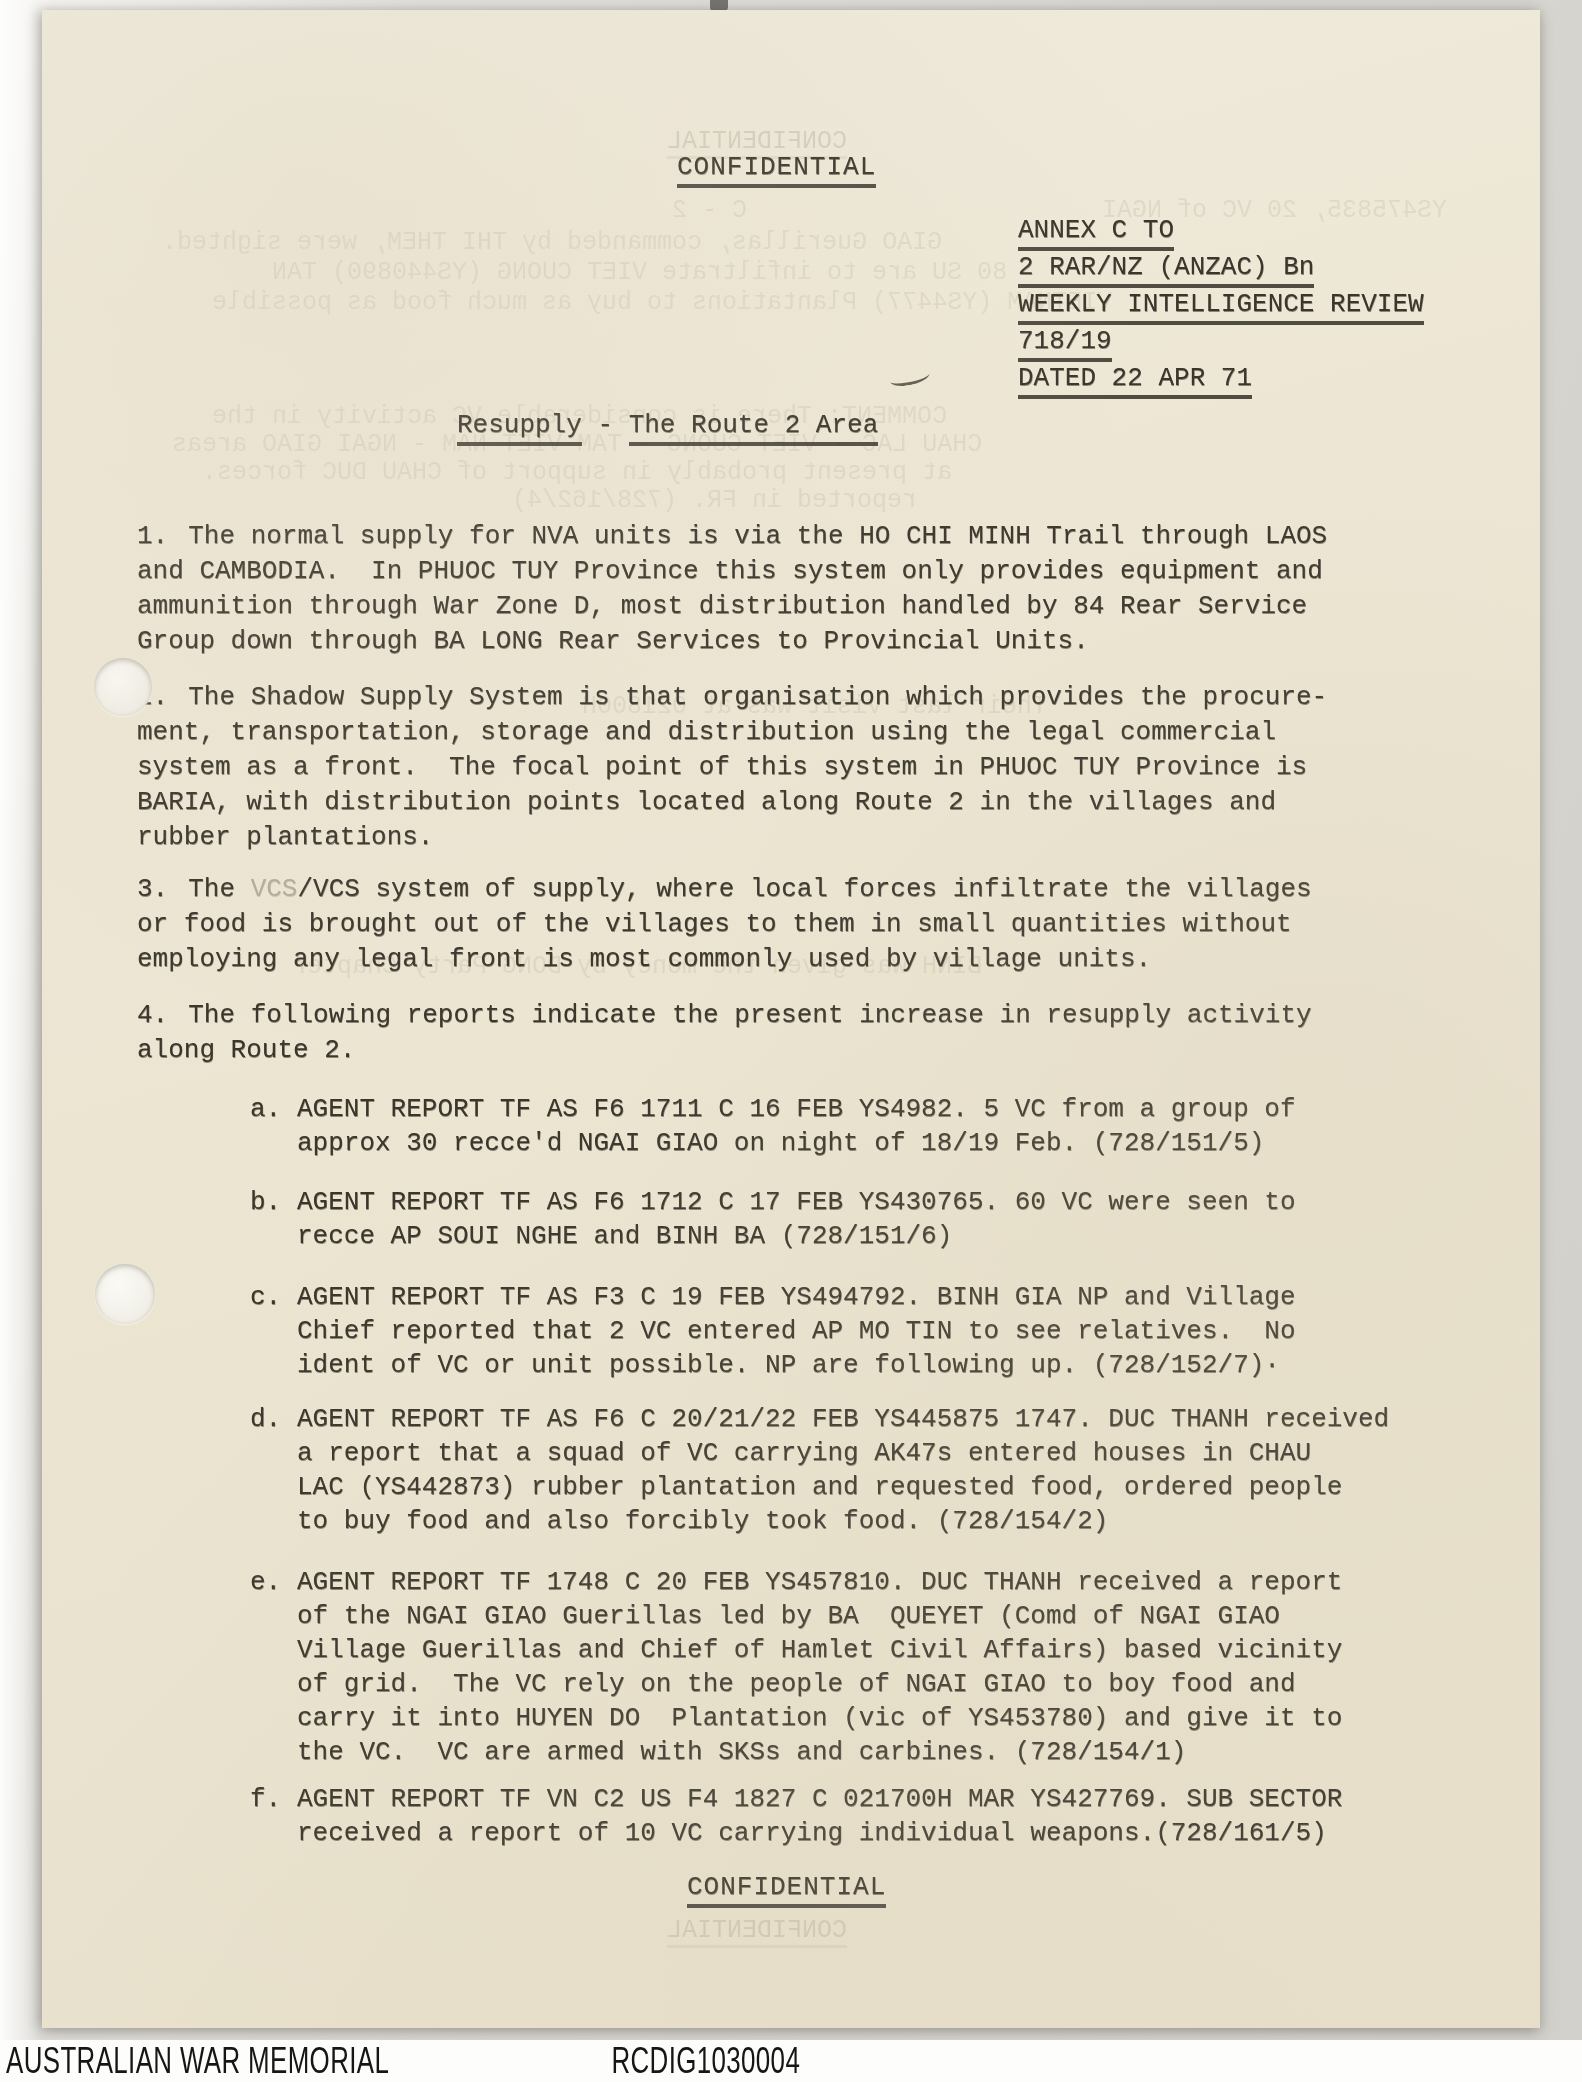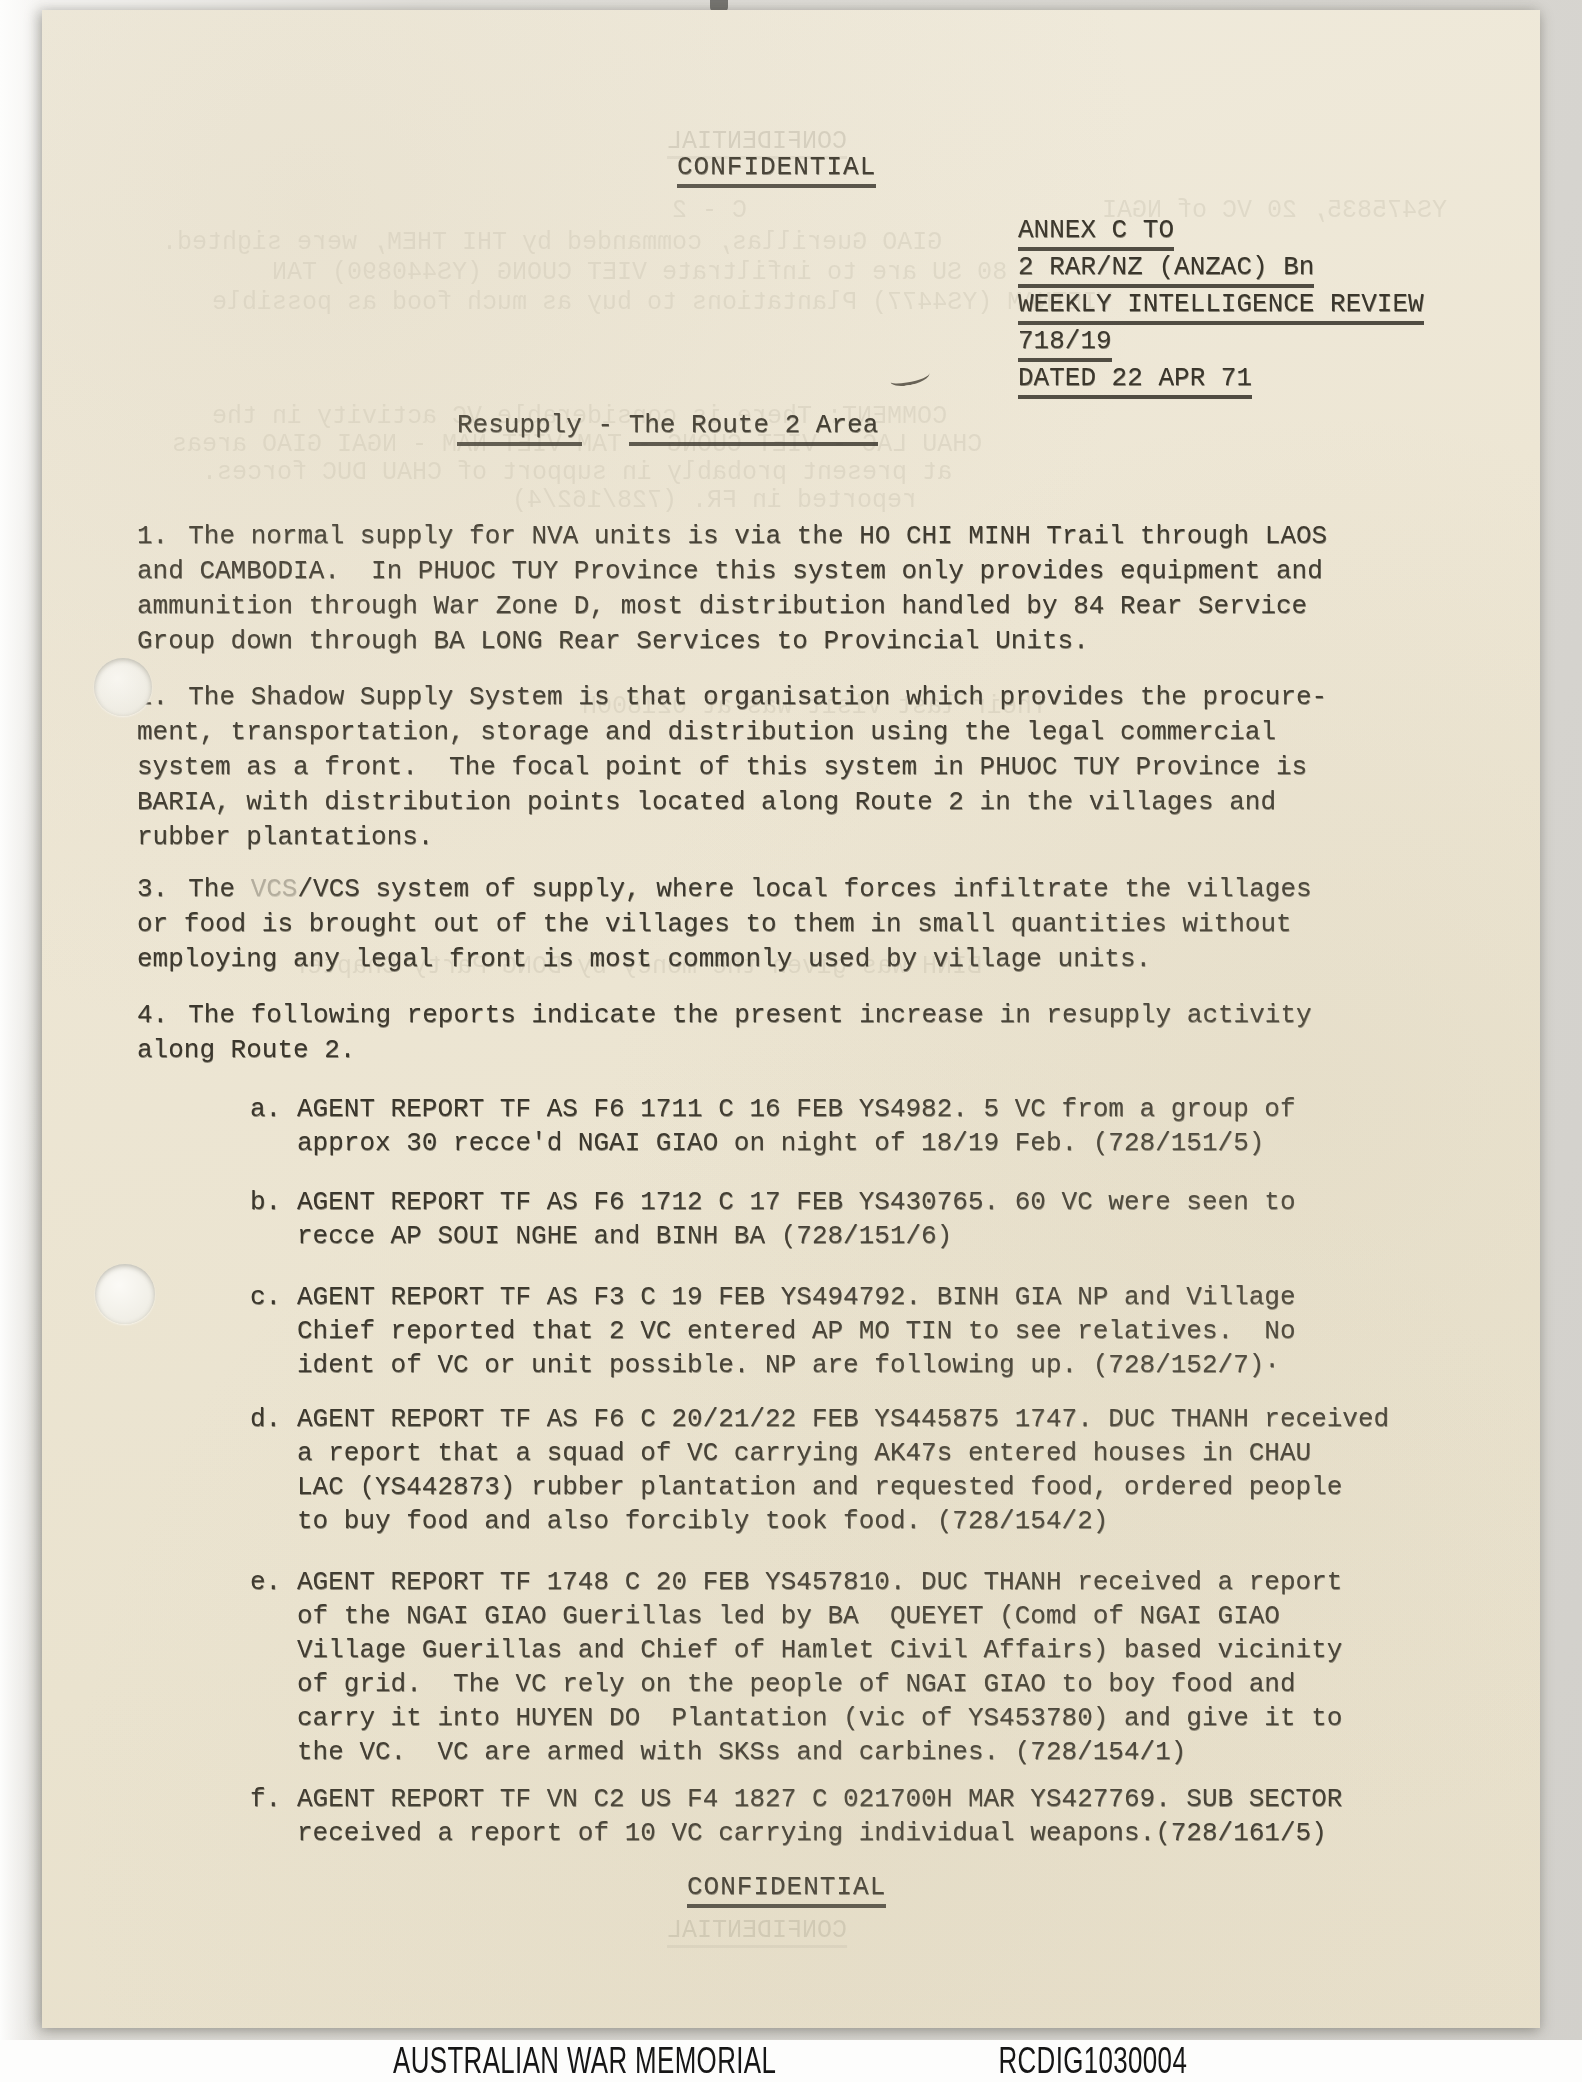--- a/index.html
+++ b/index.html
@@ -53,21 +53,21 @@
 
   .report{position:absolute;left:208px;display:flex;font-size:26px;line-height:34px;}
   .rlabel{width:47px;flex:none;}
   .rtext{white-space:pre-wrap;width:1175px;}
 
   .ghost{position:absolute;font-size:25px;color:#938d7b;opacity:.16;
     transform:scaleX(-1);white-space:nowrap;pointer-events:none;}
   .ghost-strong{opacity:.27;border-bottom:3px solid rgba(147,141,123,.5);}
 
   .bottom-bar{position:absolute;left:0;bottom:0;width:1582px;height:42px;background:#fdfdfc;
-    display:flex;align-items:center;justify-content:center;}
+    display:flex;align-items:center;justify-content:flex-start;}
   .bar-text{font-family:"Liberation Sans","DejaVu Sans",sans-serif;font-size:36px;
     color:#161616;letter-spacing:.5px;white-space:nowrap;}
   .bar-left{transform:scale(.72,1.04);transform-origin:left center;margin-left:6px;}
   .bar-right{transform:scale(.72,1.04);transform-origin:right center;margin-right:8px;}
 </style>
 </head>
 <body>
 
 <div class="canvas">
   <div class="top-notch"></div>

